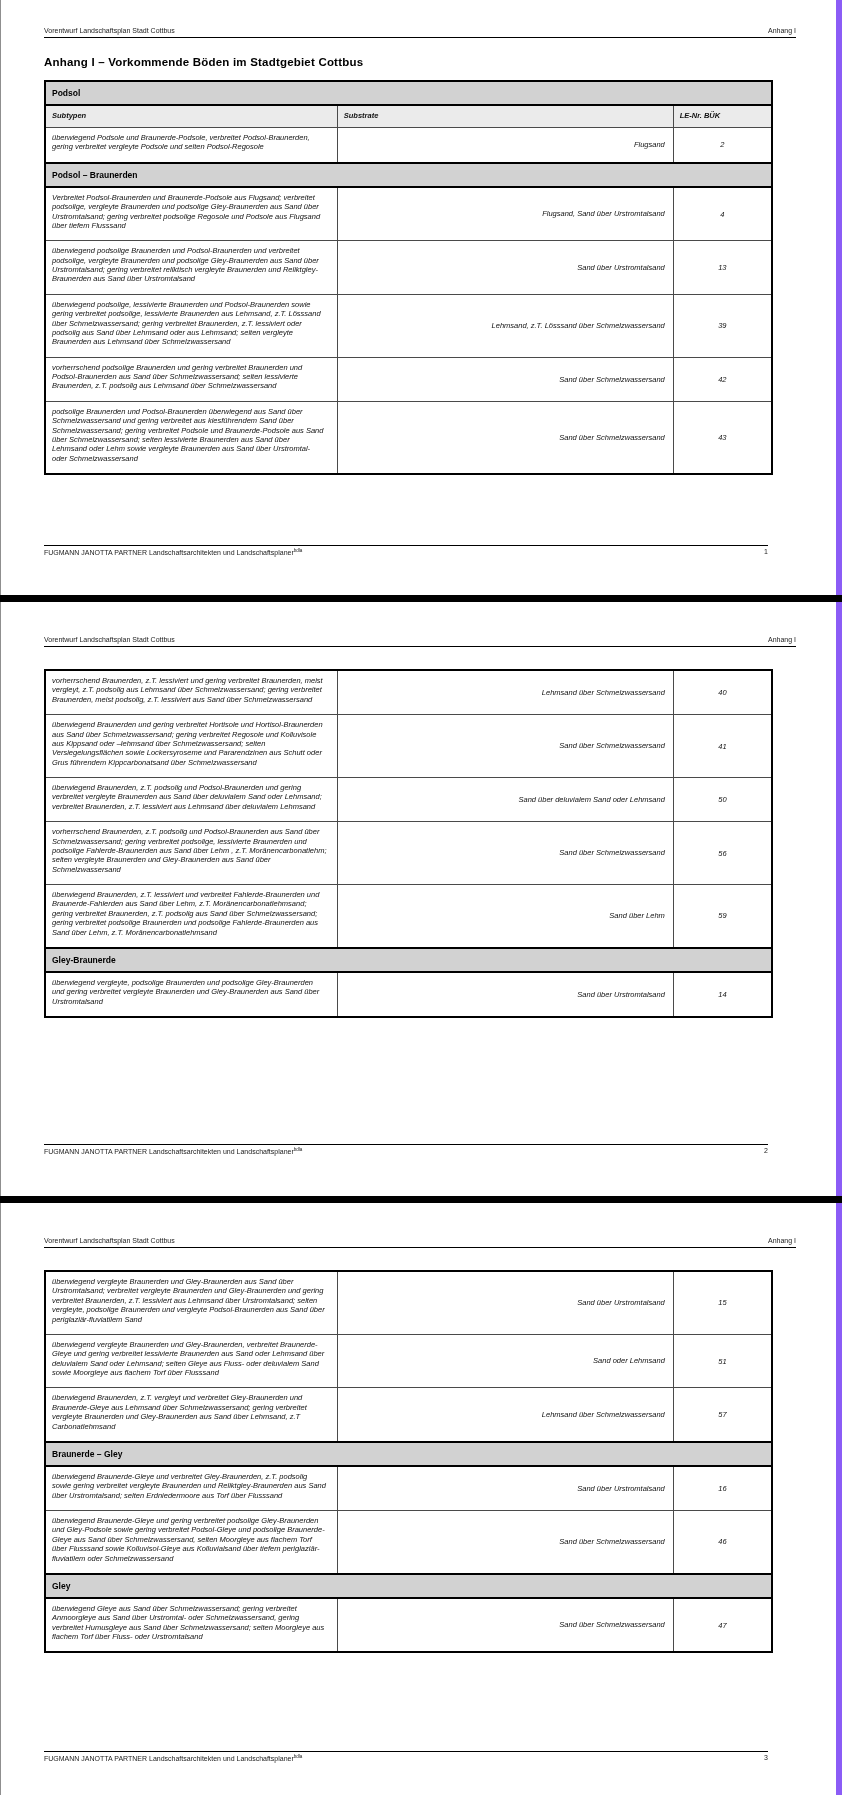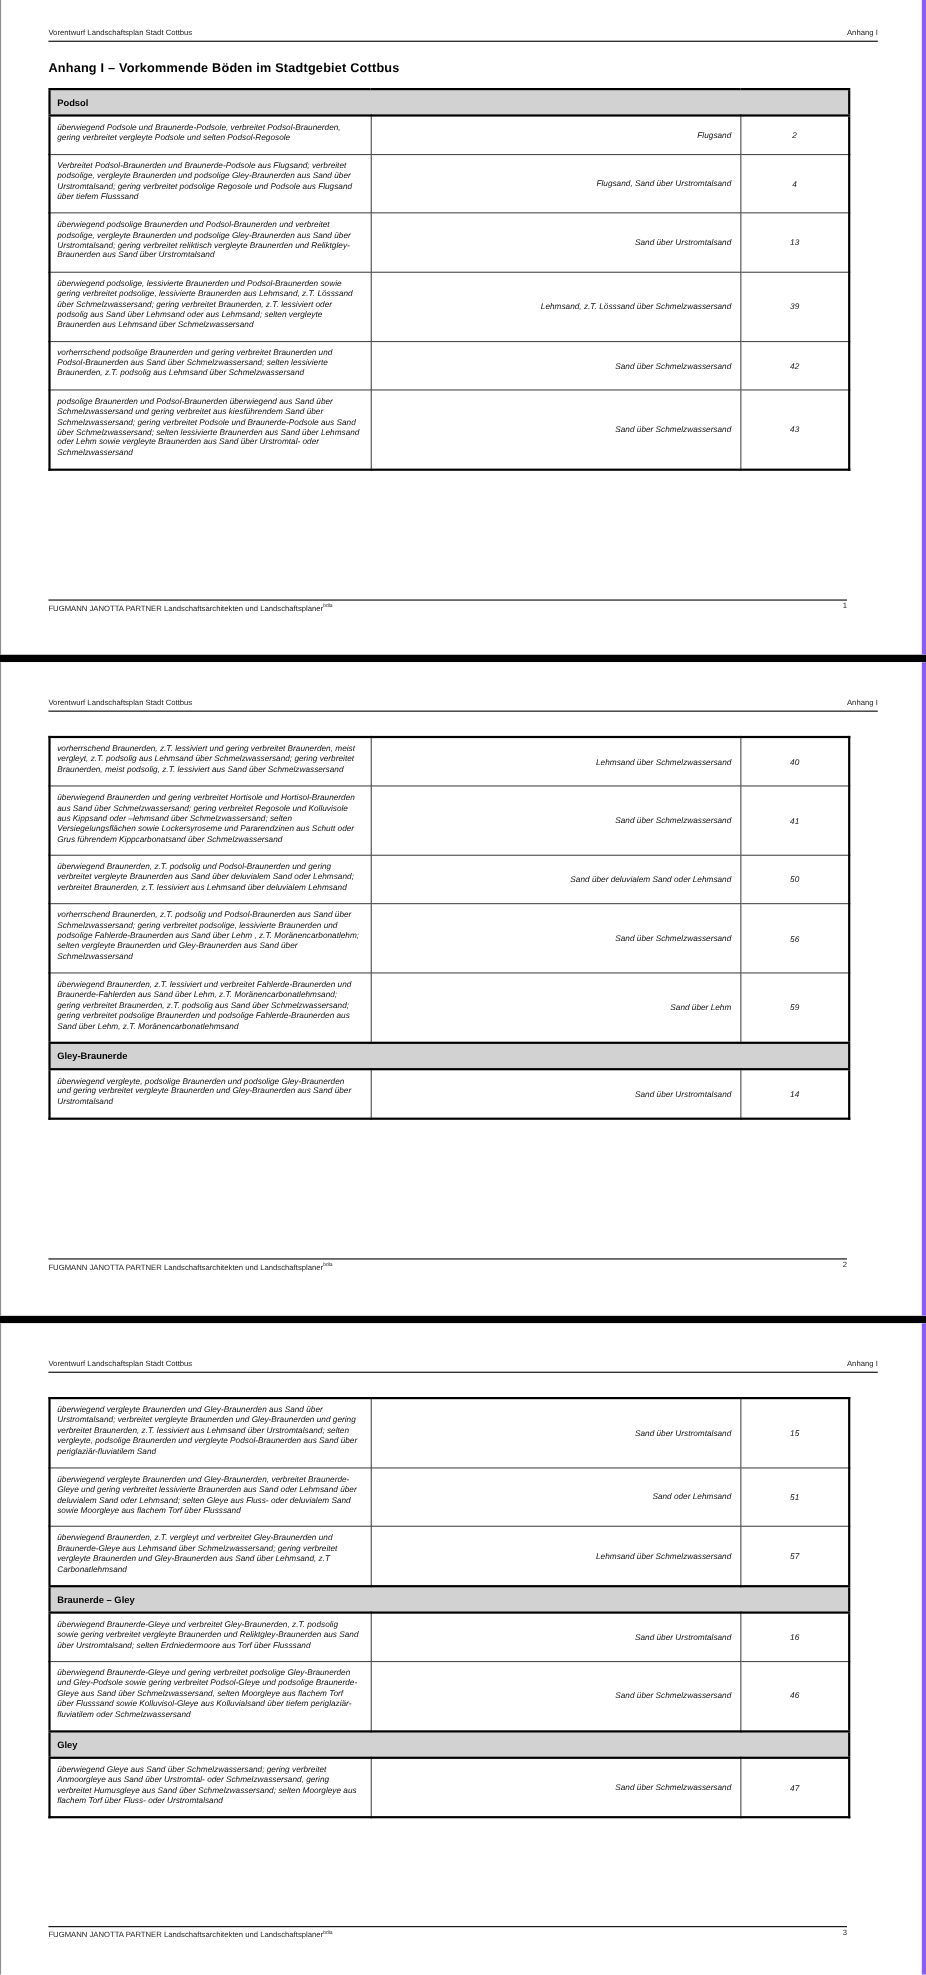--- a/index.html
+++ b/index.html
@@ -7,21 +7,21 @@
     --colhead-bg:#ebebeb;
   }
   html,body{margin:0;padding:0;background:#fff;}
   body{
     width:842px;height:1795px;position:relative;
     font-family:"Liberation Sans",sans-serif;color:#111;
     overflow:hidden;
   }
   .page{
     position:relative;box-sizing:border-box;
-    border-left:1px solid #8f8f8f;border-right:4px solid #8b5cf6;
+    border-left:1px solid #8f8f8f;border-right:6px solid #8b5cf6;
     padding:0 40px 0 43px;background:#fff;
   }
   .p1{height:595px}
   .p2{height:594px}
   .p3{height:616px}
   .sep-bar{height:7px;background:#000;width:842px;}
   .sep-bar.bottom{height:8px;}
 
   .running-header{
     display:flex;justify-content:space-between;
@@ -84,24 +84,32 @@
   <table class="soil">
     <colgroup>
         <col style="width:293px">
         <col style="width:337px">
         <col style="width:99px">
       </colgroup>
     <tbody>
         <tr class="sec">
           <td colspan="3">Podsol</td>
         </tr>
+        <tr class="colhead">
+          <td>Subtypen</td>
+          <td>Substrate</td>
+          <td>LE-Nr. BÜK</td>
+        </tr>
         <tr>
           <td class="st">überwiegend Podsole und Braunerde-Podsole, verbreitet Podsol-Braunerden, gering verbreitet vergleyte Podsole und selten Podsol-Regosole</td>
           <td class="su">Flugsand</td>
           <td class="le">2</td>
+        </tr>
+        <tr class="sec">
+          <td colspan="3">Podsol – Braunerden</td>
         </tr>
         <tr>
           <td class="st">Verbreitet Podsol-Braunerden und Braunerde-Podsole aus Flugsand; verbreitet podsolige, vergleyte Braunerden und podsolige Gley-Braunerden aus Sand über Urstromtalsand; gering verbreitet podsolige Regosole und Podsole aus Flugsand über tiefem Flusssand</td>
           <td class="su">Flugsand, Sand über Urstromtalsand</td>
           <td class="le">4</td>
         </tr>
         <tr>
           <td class="st">überwiegend podsolige Braunerden und Podsol-Braunerden und verbreitet podsolige, vergleyte Braunerden und podsolige Gley-Braunerden aus Sand über Urstromtalsand; gering verbreitet reliktisch vergleyte Braunerden und Reliktgley-Braunerden aus Sand über Urstromtalsand</td>
           <td class="su">Sand über Urstromtalsand</td>
           <td class="le">13</td>

